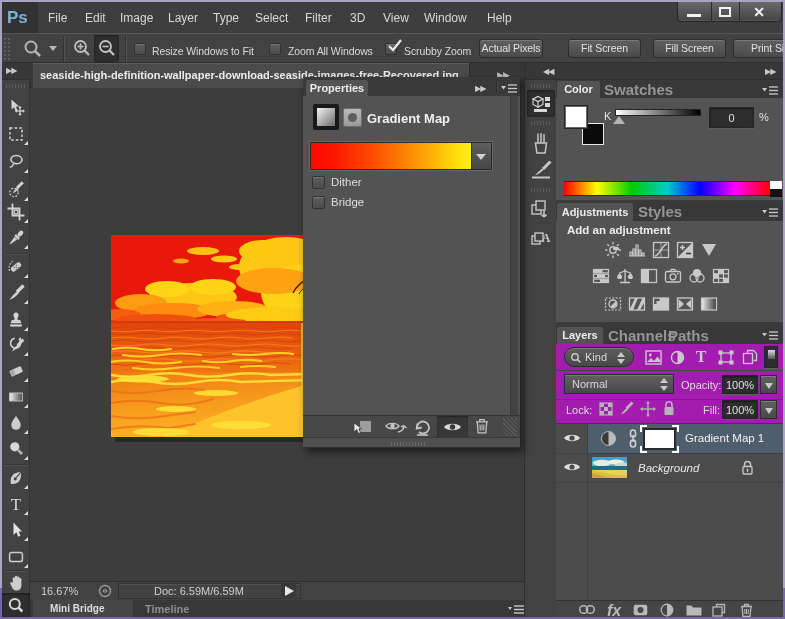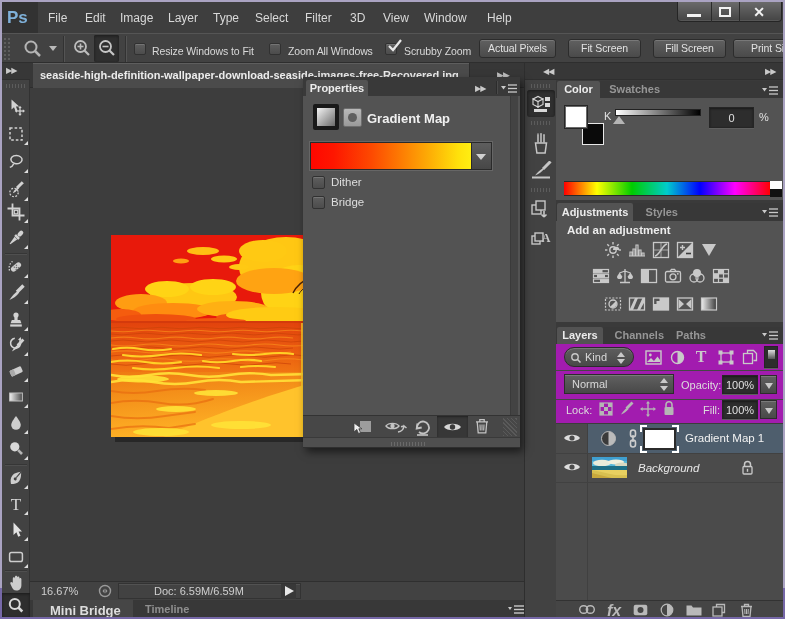--- a/index.html
+++ b/index.html
@@ -12,21 +12,21 @@
   .otxt { position:absolute; color:#d9d9d9; font-size:10.5px; letter-spacing:-0.1px; white-space:nowrap; }
   .btn { position:absolute; height:19px; border:1px solid #2c2c2c; border-radius:3px;
          background:linear-gradient(#606060,#4a4a4a); box-shadow:inset 0 1px 0 #787878;
          color:#e2e2e2; font-size:10.5px; letter-spacing:-0.1px; text-align:center; line-height:17px; }
   .cb { position:absolute; width:12px; height:12px; border:1px solid #313131; border-radius:2px;
         background:linear-gradient(#5e5e5e,#4c4c4c); box-shadow:inset 0 1px 0 #747474; }
   .sep { position:absolute; width:1px; background:#323232; box-shadow:1px 0 0 #545454; }
   .tabbar { position:absolute; background:#383838; }
   .ptab { position:absolute; top:0; height:100%; background:#535353; color:#ececec; font-size:11px;
           font-weight:bold; text-align:center; border-radius:2px 2px 0 0; }
-  .itab { position:absolute; top:0; height:100%; color:#969696; font-size:11px; font-weight:bold; text-align:right; }
+  .itab { position:absolute; top:0; height:100%; color:#969696; font-size:15px; font-weight:bold; text-align:right; }
   .ddbtn { position:absolute; border:1px solid #2c2c2c; background:linear-gradient(#616161,#484848);
            box-shadow:inset 0 1px 0 #7a7a7a; }
   .darkbox { position:absolute; background:#2d2d2d; border:1px solid #252525; box-shadow:0 1px 0 #5f5f5f, inset 0 1px 2px #1a1a1a;
              color:#e0e0e0; font-size:11px; text-align:center; }
   svg { display:block; }
 </style>
 </head>
 <body>
 <div class="win">
 
@@ -98,21 +98,21 @@
   <div class="cb" style="left:132px;top:9px;"></div>
   <div class="otxt" style="left:150px;top:11px;">Resize Windows to Fit</div>
   <div class="cb" style="left:267px;top:9px;"></div>
   <div class="otxt" style="left:286px;top:11px;">Zoom All Windows</div>
   <div class="cb" style="left:383px;top:9px;"></div>
   <svg class="abs" style="left:385px;top:4px;" width="16" height="16" viewBox="0 0 16 16">
     <path d="M2 8 L6 12 L14 2" fill="none" stroke="#e8e8e8" stroke-width="2.2"></path>
   </svg>
   <div class="otxt" style="left:402px;top:11px;">Scrubby Zoom</div>
 
-  <div class="btn" style="left:477px;top:5px;width:77px;">Actual Pixels</div>
+  <div class="btn" style="left:477px;top:5px;width:64px;">Actual Pixels</div>
   <div class="btn" style="left:566px;top:5px;width:73px;">Fit Screen</div>
   <div class="btn" style="left:651px;top:5px;width:73px;">Fill Screen</div>
   <div class="btn" style="left:731px;top:5px;width:80px;">Print Size</div>
 </div>
 
 <div class="abs" id="toolbar" style="left:0;top:61px;width:28px;height:554px;background:#424242;border-right:1px solid #323232;">
   <div class="abs" style="left:0;top:0;width:28px;height:17px;background:#373737;border-bottom:1px solid #2f2f2f;color:#c9c9c9;font-size:8px;letter-spacing:-1px;padding:3px 0 0 4px;">▶▶</div>
   <div class="abs" style="left:4px;top:21px;width:20px;height:4px;background:repeating-linear-gradient(90deg,#5c5c5c 0 1px,transparent 1px 3px);"></div>
 
   <div class="abs" style="left:3px;top:190px;width:22px;height:1px;background:#363636;box-shadow:0 1px 0 #4f4f4f;"></div>
@@ -377,21 +377,21 @@
       <path d="M4.5 7 l2 -2.4 v4.8 z M9.5 7 l-2 -2.4 v4.8 z" fill="#9a9a9a"></path>
     </svg>
     <div class="abs" style="left:88px;top:1px;width:183px;height:16px;border:1px solid #333;box-shadow:inset 0 1px 0 #525252;"></div>
     <div class="abs txt" style="left:124px;top:3px;color:#cfcfcf;">Doc: 6.59M/6.59M</div>
     <div class="abs" style="left:251px;top:2px;width:15px;height:15px;background:#383838;"></div>
     <div class="abs" style="left:255px;top:4px;width:0;height:0;border-top:5.5px solid transparent;border-bottom:5.5px solid transparent;border-left:9px solid #e8e8e8;"></div>
   </div>
 
   <div class="abs" style="left:0;top:537px;width:494px;height:17px;background:#383838;">
     <div class="abs" style="left:3px;top:0;width:100px;height:17px;background:#464646;"></div>
-    <div class="abs" style="left:12px;top:3px;font-size:13px;font-weight:bold;color:#dedede;white-space:nowrap;padding-left:8px;">Mini Bridge</div>
+    <div class="abs" style="left:12px;top:3px;font-size:10px;font-weight:bold;color:#dedede;white-space:nowrap;padding-left:8px;">Mini Bridge</div>
     <div class="abs" style="left:115px;top:3px;font-size:11px;font-weight:bold;color:#8f8f8f;white-space:nowrap;">Timeline</div>
     <svg class="abs" style="left:478px;top:5px;" width="16" height="9" viewBox="0 0 16 9">
       <path d="M0 2 l4 0 l-2 3 z" fill="#c9c9c9"></path>
       <g stroke="#c9c9c9" stroke-width="1.4">
             <line x1="6" y1="1" x2="16" y2="1"></line>
             <line x1="6" y1="4.5" x2="16" y2="4.5"></line>
             <line x1="6" y1="8" x2="16" y2="8"></line>
           </g>
     </svg>
   </div>

